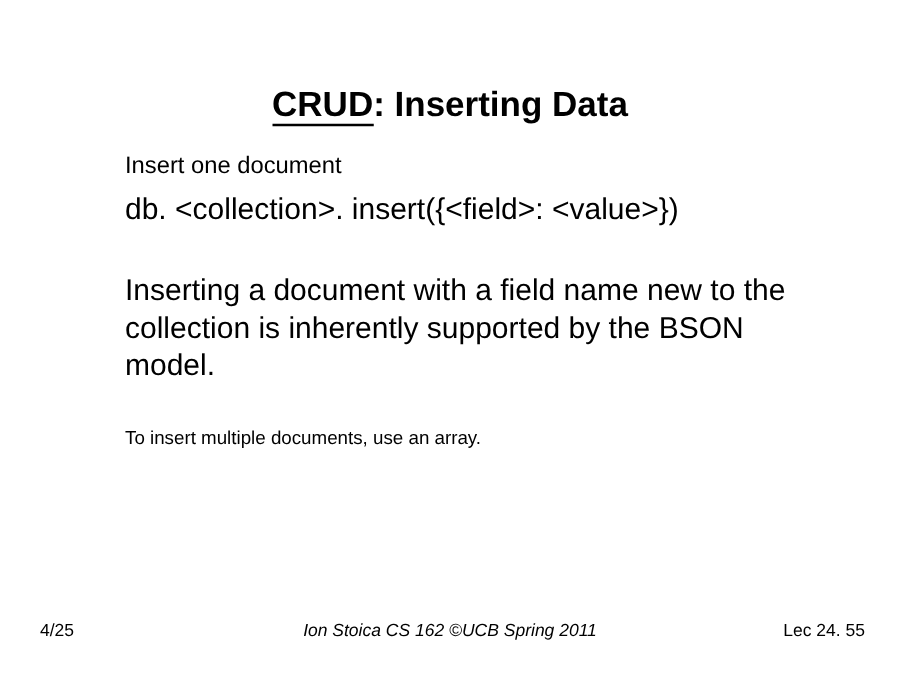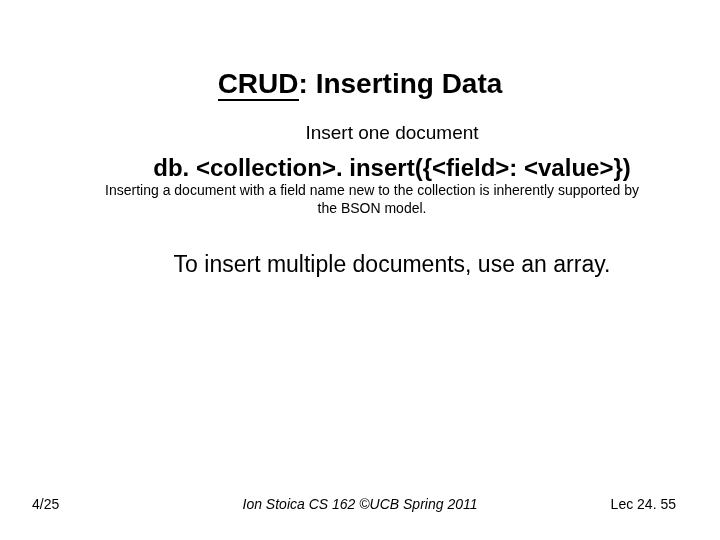--- a/index.html
+++ b/index.html
@@ -31,39 +31,39 @@
       font-weight: bold;
       display: inline;
       margin-top: 28px;
     }
     .title-acronym {
       border-bottom: 2px solid #000;
     }
     .body-area {
       padding-left: 100px;
       padding-right: 36px;
-      text-align: center;
     }
     .intro-line {
       font-size: 19px;
       margin-top: 8px;
       margin-bottom: 10px;
     }
     .code-line {
       font-size: 24px;
-      font-weight: bold;
+      font-weight: normal;
+      margin-bottom: 36px;
     }
     .explanation {
-      font-size: 14px;
+      font-size: 24px;
       line-height: 1.25;
       margin-bottom: 34px;
       padding-right: 40px;
     }
     .instruction {
-      font-size: 23px;
+      font-size: 15px;
     }
     .footer {
       position: absolute;
       bottom: 28px;
       left: 0;
       width: 100%;
       font-size: 14px;
     }
     .date {
       position: absolute;
@@ -73,21 +73,21 @@
     .center-credit {
       position: absolute;
       left: 50%;
       transform: translateX(-50%);
       bottom: 0;
       white-space: nowrap;
       font-style: italic;
     }
     .lecture {
       position: absolute;
-      right: 44px;
+      right: 28px;
       bottom: 0;
     }
   </style>
 </head>
 <body>
 
 <div class="slide">
   <div class="title-area">
     <span class="title"><span class="title-acronym">CRUD</span><span>: Inserting Data</span></span>
   </div>

